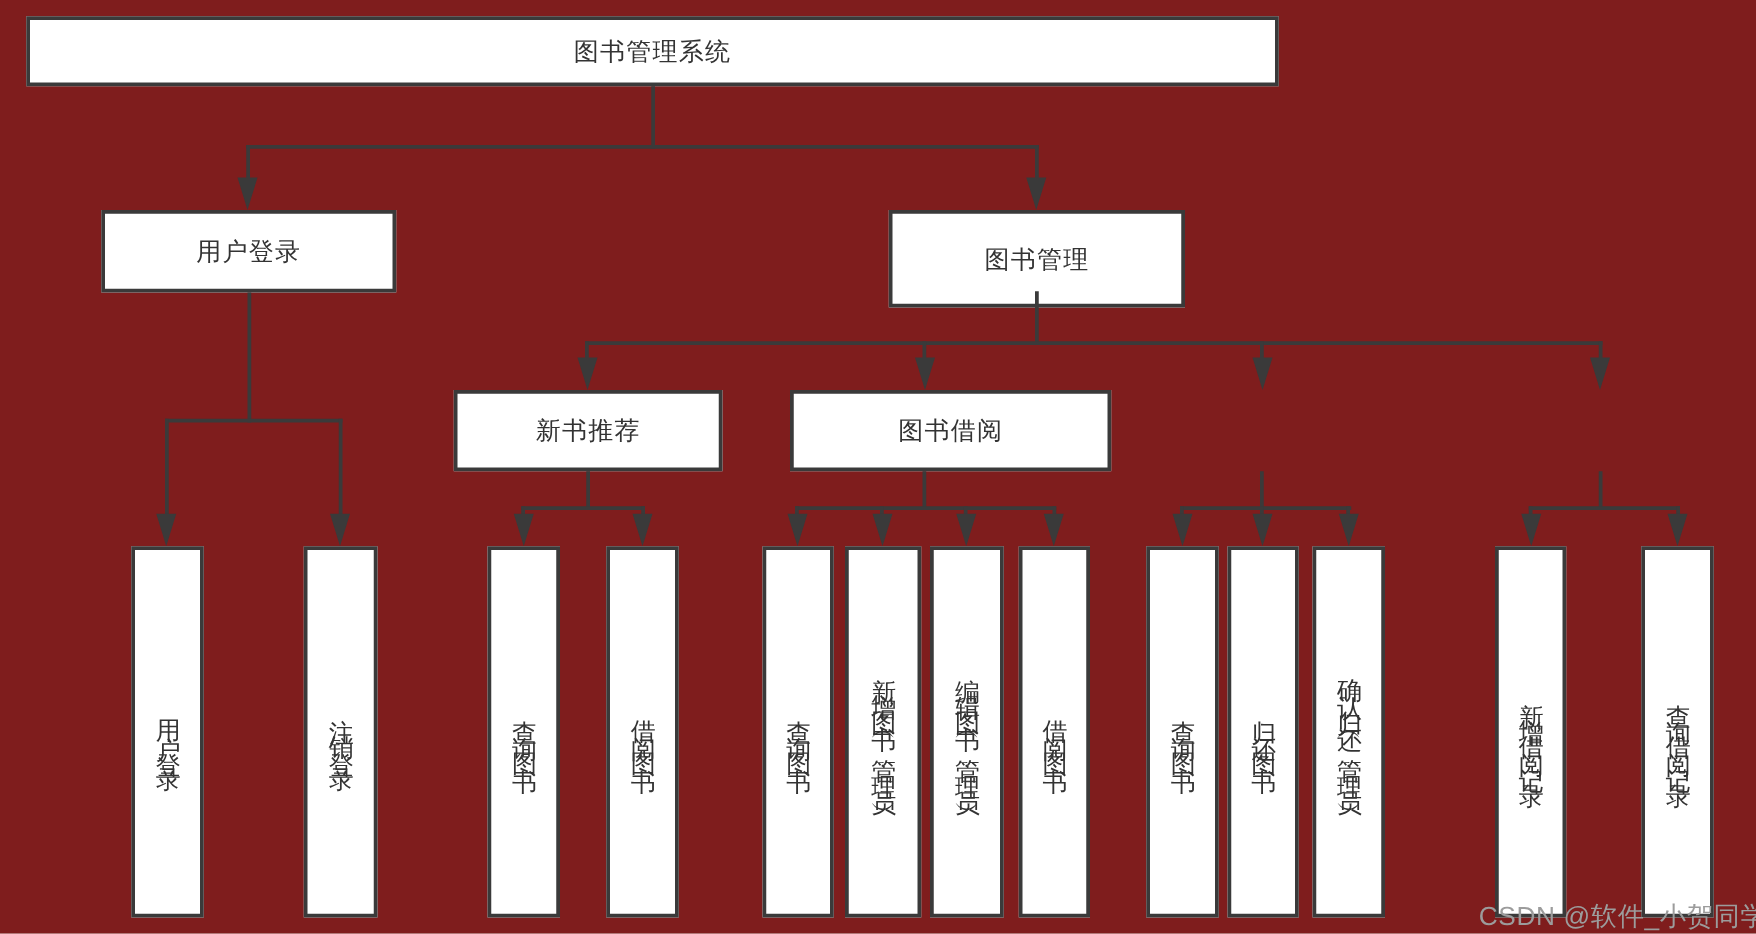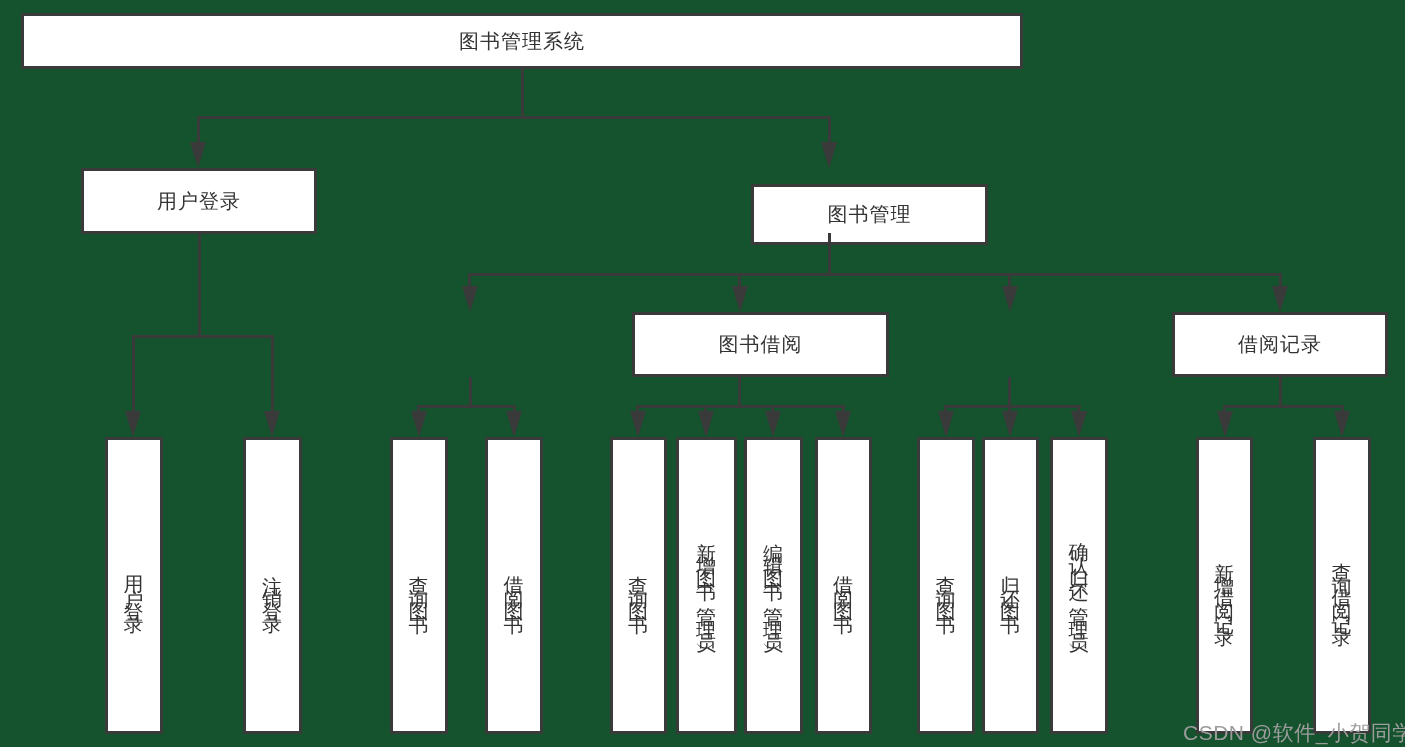--- a/index.html
+++ b/index.html
@@ -1,17 +1,17 @@
 <!DOCTYPE html>
 <html><head>
 <meta charset="utf-8">
 <style>
   html,body{margin:0;padding:0;background:#ffffff;}
   #canvas{
-    position:relative;width:1405px;height:747px;background:#14532d;
+    position:relative;width:1405px;height:747px;background:#7f1d1d;
     font-family:"Liberation Sans", sans-serif;overflow:hidden;
   }
   .box{
     position:absolute;box-sizing:border-box;border:3px solid #3a3a3a;background:#fff;
     display:flex;align-items:center;justify-content:center;
     font-size:20px;color:#333333;letter-spacing:1px;white-space:nowrap;
   }
   .vbox{
     position:absolute;box-sizing:border-box;border:3px solid #3a3a3a;background:#fff;
     display:flex;align-items:center;justify-content:center;
@@ -41,42 +41,42 @@
   <div class="box" style="left:21px;top:13px;width:1002px;height:56px;">图书管理系统</div>
 
   <div class="vline" style="left:521px;top:69px;height:50px;"></div>
   <div class="hline" style="left:197px;top:116px;width:634px;"></div>
   <div class="vline" style="left:197px;top:116px;height:30px;"></div>
   <div class="arrow" style="left:190px;top:142px;"></div>
   <div class="vline" style="left:828px;top:116px;height:30px;"></div>
   <div class="arrow" style="left:821px;top:142px;"></div>
 
   <div class="box" style="left:81px;top:168px;width:236px;height:66px;">用户登录</div>
-  <div class="box" style="left:711px;top:184px;width:237px;height:61px;margin-left:40px;">图书管理</div>
+  <div class="box" style="left:711px;top:168px;width:237px;height:78px;">图书管理</div>
 
   <div class="vline" style="left:198px;top:234px;height:104px;"></div>
   <div class="hline" style="left:132px;top:335px;width:142px;"></div>
   <div class="vline" style="left:132px;top:335px;height:78px;"></div>
   <div class="arrow" style="left:125px;top:411px;"></div>
   <div class="vline" style="left:271px;top:335px;height:78px;"></div>
   <div class="arrow" style="left:264px;top:411px;"></div>
 
   <div class="vline" style="left:828px;top:233px;height:43px;"></div>
   <div class="hline" style="left:468px;top:273px;width:814px;"></div>
   <div class="vline" style="left:468px;top:273px;height:15px;"></div>
   <div class="arrow" style="left:462px;top:286px;"></div>
   <div class="vline" style="left:738px;top:273px;height:15px;"></div>
   <div class="arrow" style="left:732px;top:286px;"></div>
   <div class="vline" style="left:1008px;top:273px;height:15px;"></div>
   <div class="arrow" style="left:1002px;top:286px;"></div>
   <div class="vline" style="left:1279px;top:273px;height:15px;"></div>
   <div class="arrow" style="left:1272px;top:286px;"></div>
 
+  <div class="box" style="left:363px;top:312px;width:215px;height:65px;">新书推荐</div>
   <div class="box" style="left:632px;top:312px;width:257px;height:65px;">图书借阅</div>
-  <div class="box" style="left:1172px;top:312px;width:216px;height:65px;">借阅记录</div>
 
   <div class="vline" style="left:469px;top:377px;height:31px;"></div>
   <div class="hline" style="left:417px;top:405px;width:99px;"></div>
   <div class="vline" style="left:417px;top:405px;height:10px;"></div>
   <div class="arrow" style="left:411px;top:411px;"></div>
   <div class="vline" style="left:513px;top:405px;height:10px;"></div>
   <div class="arrow" style="left:506px;top:411px;"></div>
 
   <div class="vline" style="left:738px;top:377px;height:31px;"></div>
   <div class="hline" style="left:636px;top:405px;width:209px;"></div>

